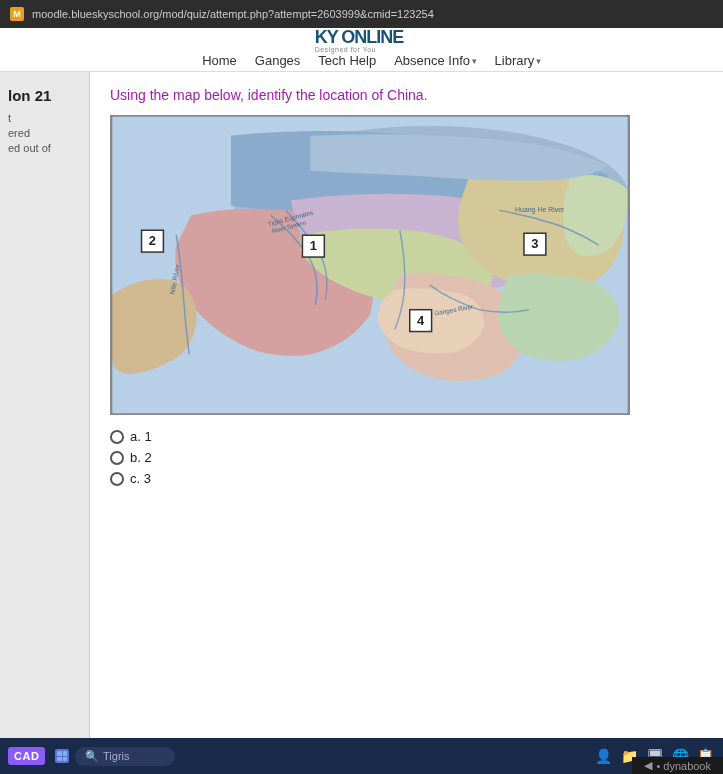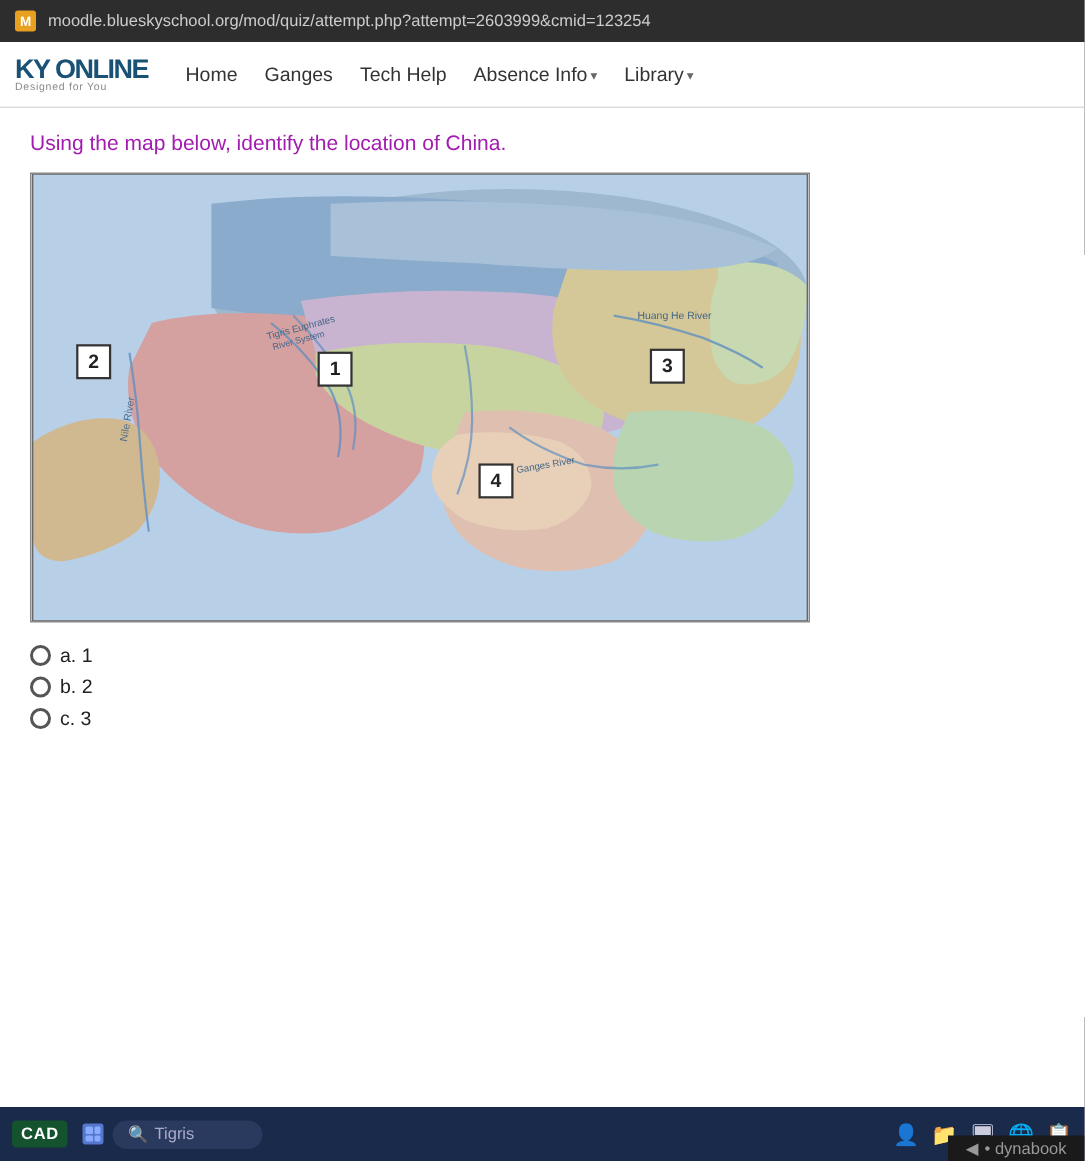--- a/index.html
+++ b/index.html
@@ -46,20 +46,21 @@
 
     
     .nav-bar {
       background: white;
       height: 44px;
       display: flex;
       align-items: center;
       padding: 0 10px;
       border-bottom: 1px solid #ddd;
       gap: 0;
+      flex-direction: column;
     }
     .site-logo {
       font-size: 18px;
       font-weight: 900;
       color: #1a5276;
       letter-spacing: -1px;
       margin-right: 5px;
       line-height: 1;
     }
     .logo-sub {
@@ -161,21 +162,21 @@
       left: 0;
       width: 723px;
       height: 36px;
       background: #1a2a4a;
       display: flex;
       align-items: center;
       padding: 0 8px;
       gap: 6px;
     }
     .taskbar-start {
-      background: #14532d;
+      background: #8b5cf6;
       border-radius: 3px;
       padding: 3px 6px;
       color: white;
       font-size: 11px;
       font-weight: bold;
       letter-spacing: 0.5px;
     }
     .taskbar-search {
       background: #2a3a5e;
       border-radius: 15px;
@@ -235,20 +236,26 @@
         Absence Info <span class="dropdown-arrow">▾</span>
       </a>
       <a class="nav-link">
         Library <span class="dropdown-arrow">▾</span>
       </a>
     </nav>
   </div>
 
   <div class="page-layout">
 
+    <div class="sidebar">
+      <div class="question-number">lon 21</div>
+      <div class="sidebar-label">t</div>
+      <div class="sidebar-label">ered</div>
+      <div class="sidebar-label">ed out of</div>
+    </div>
 
     <div class="main-content">
       <p class="question-text">Using the map below, identify the location of China.</p>
 
       <div class="map-wrapper">
         
         <svg class="map-bg" viewBox="0 0 520 300" xmlns="http://www.w3.org/2000/svg">
 
           <rect width="520" height="300" fill="#b8cfe8"></rect>
 

